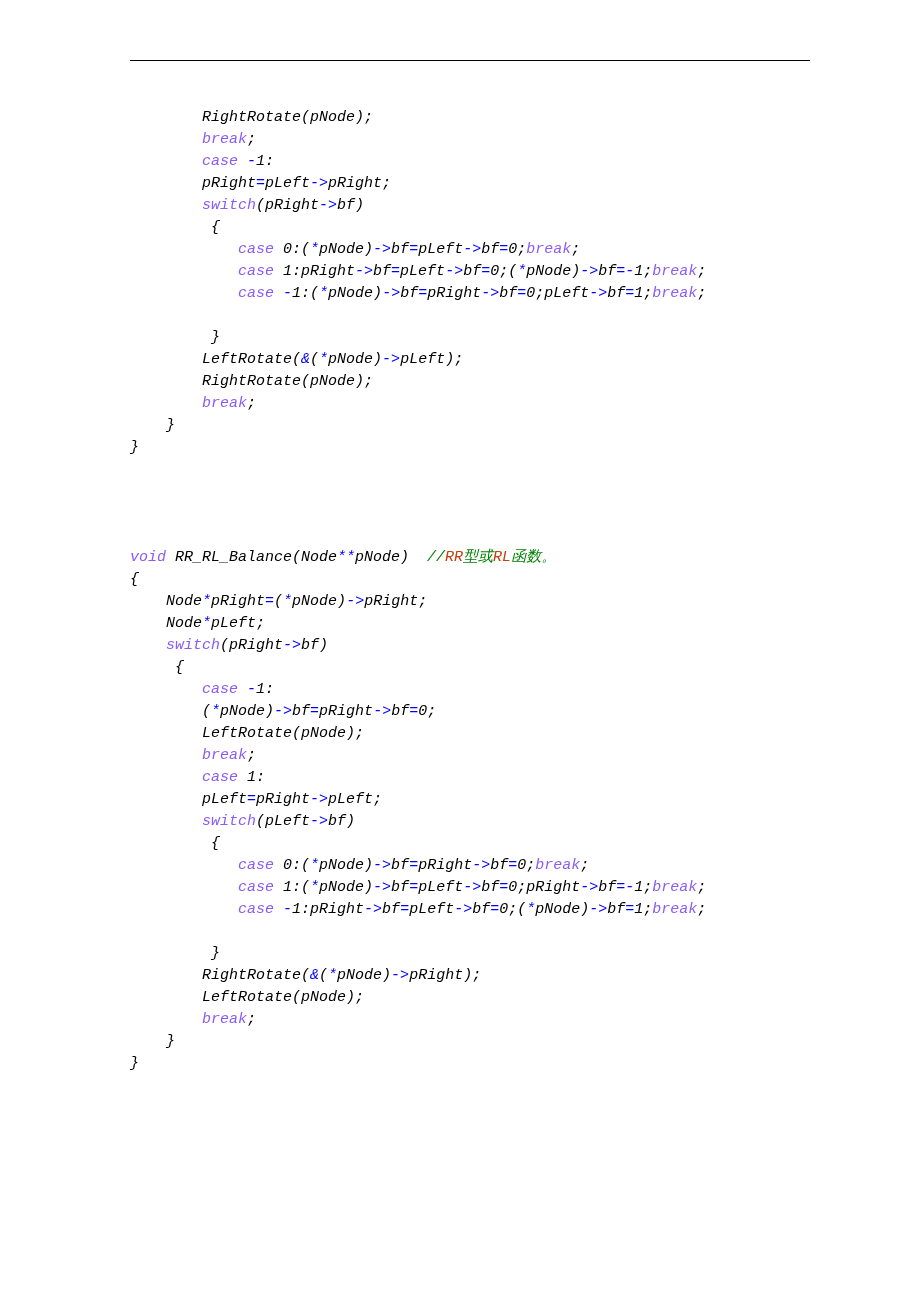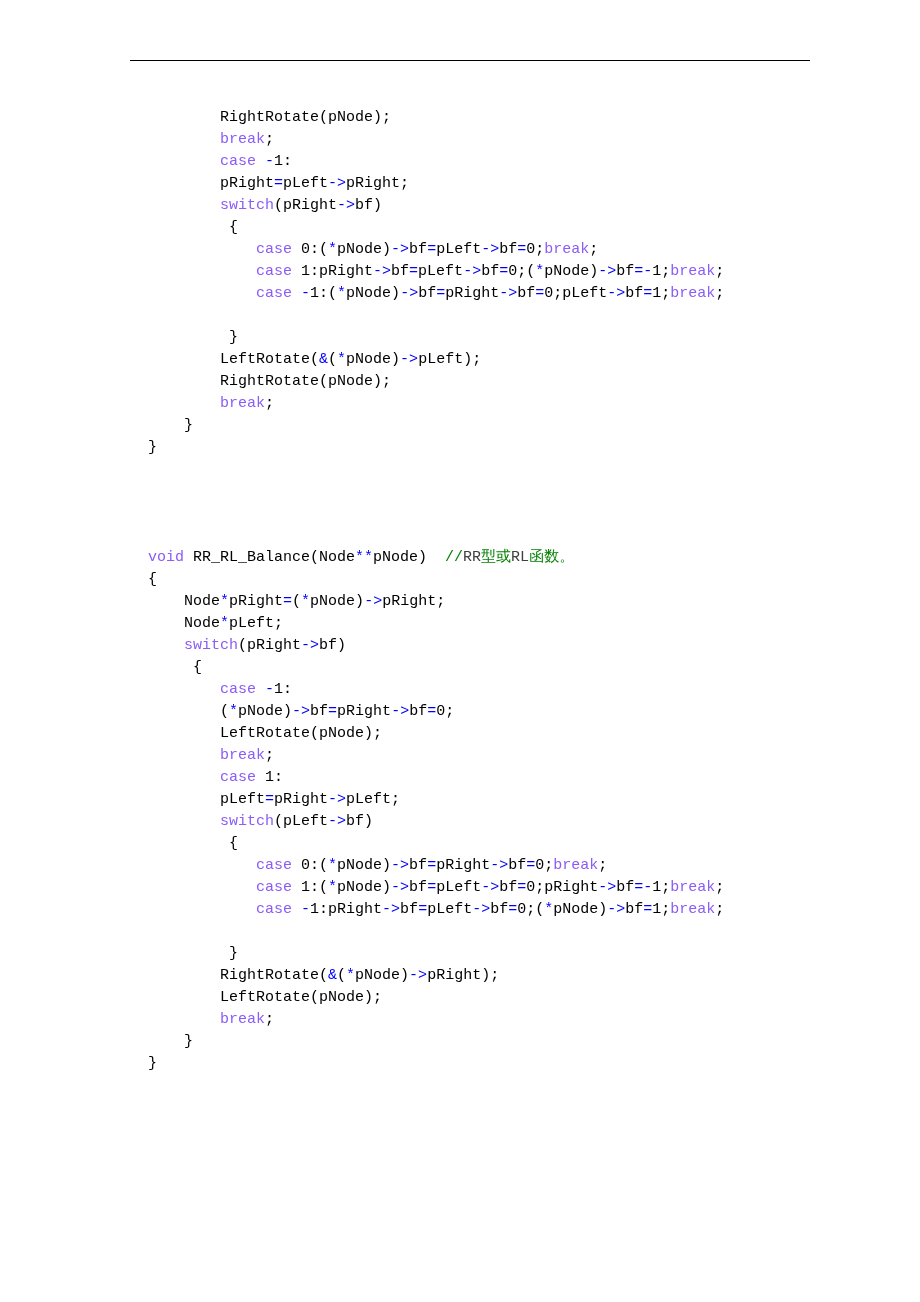--- a/index.html
+++ b/index.html
@@ -15,31 +15,32 @@
     min-height: 1302px;
     box-sizing: border-box;
     padding: 60px 110px 60px 130px;
     position: relative;
   }
   .rule {
     border-top: 1.5px solid #000;
     margin: 0 0 46px 0;
   }
   pre.code {
-    margin: 18px;
+    margin: 0;
     white-space: pre;
     font-family: inherit;
     font-size: inherit;
     line-height: inherit;
     color: #000;
+    font-style: italic;
   }
   .kw { color: #8b5cf6; }
   .op { color: #0000ff; }
   .cm { color: #008000; }
-  .cmop { color: #404040; }
+  .cmop { color: #c2410c; }
   .blk { color: #000; }
 </style>
 </head>
 <body>
 
 <div class="page">
   <div class="rule"></div>
   <pre class="code" id="code-block"><div><span class="blk">        </span><span class="blk">RightRotate(pNode);</span></div><div><span class="blk">        </span><span class="kw">break</span><span class="blk">;</span></div><div><span class="blk">        </span><span class="kw">case</span><span class="blk"> </span><span class="op">-</span><span class="blk">1:</span></div><div><span class="blk">        </span><span class="blk">pRight</span><span class="op">=</span><span class="blk">pLeft</span><span class="op">-&gt;</span><span class="blk">pRight;</span></div><div><span class="blk">        </span><span class="kw">switch</span><span class="blk">(pRight</span><span class="op">-&gt;</span><span class="blk">bf)</span></div><div><span class="blk">         </span><span class="blk">{</span></div><div><span class="blk">            </span><span class="kw">case</span><span class="blk"> 0:(</span><span class="op">*</span><span class="blk">pNode)</span><span class="op">-&gt;</span><span class="blk">bf</span><span class="op">=</span><span class="blk">pLeft</span><span class="op">-&gt;</span><span class="blk">bf</span><span class="op">=</span><span class="blk">0;</span><span class="kw">break</span><span class="blk">;</span></div><div><span class="blk">            </span><span class="kw">case</span><span class="blk"> 1:pRight</span><span class="op">-&gt;</span><span class="blk">bf</span><span class="op">=</span><span class="blk">pLeft</span><span class="op">-&gt;</span><span class="blk">bf</span><span class="op">=</span><span class="blk">0;(</span><span class="op">*</span><span class="blk">pNode)</span><span class="op">-&gt;</span><span class="blk">bf</span><span class="op">=-</span><span class="blk">1;</span><span class="kw">break</span><span class="blk">;</span></div><div><span class="blk">            </span><span class="kw">case</span><span class="blk"> </span><span class="op">-</span><span class="blk">1:(</span><span class="op">*</span><span class="blk">pNode)</span><span class="op">-&gt;</span><span class="blk">bf</span><span class="op">=</span><span class="blk">pRight</span><span class="op">-&gt;</span><span class="blk">bf</span><span class="op">=</span><span class="blk">0;pLeft</span><span class="op">-&gt;</span><span class="blk">bf</span><span class="op">=</span><span class="blk">1;</span><span class="kw">break</span><span class="blk">;</span></div><div>&nbsp;</div><div><span class="blk">         </span><span class="blk">}</span></div><div><span class="blk">        </span><span class="blk">LeftRotate(</span><span class="op">&amp;</span><span class="blk">(</span><span class="op">*</span><span class="blk">pNode)</span><span class="op">-&gt;</span><span class="blk">pLeft);</span></div><div><span class="blk">        </span><span class="blk">RightRotate(pNode);</span></div><div><span class="blk">        </span><span class="kw">break</span><span class="blk">;</span></div><div><span class="blk">    </span><span class="blk">}</span></div><div><span class="blk">}</span></div><div>&nbsp;</div><div>&nbsp;</div><div>&nbsp;</div><div>&nbsp;</div><div><span class="kw">void</span><span class="blk"> RR_RL_Balance(Node</span><span class="op">**</span><span class="blk">pNode)  </span><span class="cm">//</span><span class="cmop">RR</span><span class="cm">型或</span><span class="cmop">RL</span><span class="cm">函数。</span></div><div><span class="blk">{</span></div><div><span class="blk">    </span><span class="blk">Node</span><span class="op">*</span><span class="blk">pRight</span><span class="op">=</span><span class="blk">(</span><span class="op">*</span><span class="blk">pNode)</span><span class="op">-&gt;</span><span class="blk">pRight;</span></div><div><span class="blk">    </span><span class="blk">Node</span><span class="op">*</span><span class="blk">pLeft;</span></div><div><span class="blk">    </span><span class="kw">switch</span><span class="blk">(pRight</span><span class="op">-&gt;</span><span class="blk">bf)</span></div><div><span class="blk">     </span><span class="blk">{</span></div><div><span class="blk">        </span><span class="kw">case</span><span class="blk"> </span><span class="op">-</span><span class="blk">1:</span></div><div><span class="blk">        </span><span class="blk">(</span><span class="op">*</span><span class="blk">pNode)</span><span class="op">-&gt;</span><span class="blk">bf</span><span class="op">=</span><span class="blk">pRight</span><span class="op">-&gt;</span><span class="blk">bf</span><span class="op">=</span><span class="blk">0;</span></div><div><span class="blk">        </span><span class="blk">LeftRotate(pNode);</span></div><div><span class="blk">        </span><span class="kw">break</span><span class="blk">;</span></div><div><span class="blk">        </span><span class="kw">case</span><span class="blk"> 1:</span></div><div><span class="blk">        </span><span class="blk">pLeft</span><span class="op">=</span><span class="blk">pRight</span><span class="op">-&gt;</span><span class="blk">pLeft;</span></div><div><span class="blk">        </span><span class="kw">switch</span><span class="blk">(pLeft</span><span class="op">-&gt;</span><span class="blk">bf)</span></div><div><span class="blk">         </span><span class="blk">{</span></div><div><span class="blk">            </span><span class="kw">case</span><span class="blk"> 0:(</span><span class="op">*</span><span class="blk">pNode)</span><span class="op">-&gt;</span><span class="blk">bf</span><span class="op">=</span><span class="blk">pRight</span><span class="op">-&gt;</span><span class="blk">bf</span><span class="op">=</span><span class="blk">0;</span><span class="kw">break</span><span class="blk">;</span></div><div><span class="blk">            </span><span class="kw">case</span><span class="blk"> 1:(</span><span class="op">*</span><span class="blk">pNode)</span><span class="op">-&gt;</span><span class="blk">bf</span><span class="op">=</span><span class="blk">pLeft</span><span class="op">-&gt;</span><span class="blk">bf</span><span class="op">=</span><span class="blk">0;pRight</span><span class="op">-&gt;</span><span class="blk">bf</span><span class="op">=-</span><span class="blk">1;</span><span class="kw">break</span><span class="blk">;</span></div><div><span class="blk">            </span><span class="kw">case</span><span class="blk"> </span><span class="op">-</span><span class="blk">1:pRight</span><span class="op">-&gt;</span><span class="blk">bf</span><span class="op">=</span><span class="blk">pLeft</span><span class="op">-&gt;</span><span class="blk">bf</span><span class="op">=</span><span class="blk">0;(</span><span class="op">*</span><span class="blk">pNode)</span><span class="op">-&gt;</span><span class="blk">bf</span><span class="op">=</span><span class="blk">1;</span><span class="kw">break</span><span class="blk">;</span></div><div>&nbsp;</div><div><span class="blk">         </span><span class="blk">}</span></div><div><span class="blk">        </span><span class="blk">RightRotate(</span><span class="op">&amp;</span><span class="blk">(</span><span class="op">*</span><span class="blk">pNode)</span><span class="op">-&gt;</span><span class="blk">pRight);</span></div><div><span class="blk">        </span><span class="blk">LeftRotate(pNode);</span></div><div><span class="blk">        </span><span class="kw">break</span><span class="blk">;</span></div><div><span class="blk">    </span><span class="blk">}</span></div><div><span class="blk">}</span></div></pre>
 </div>
 

